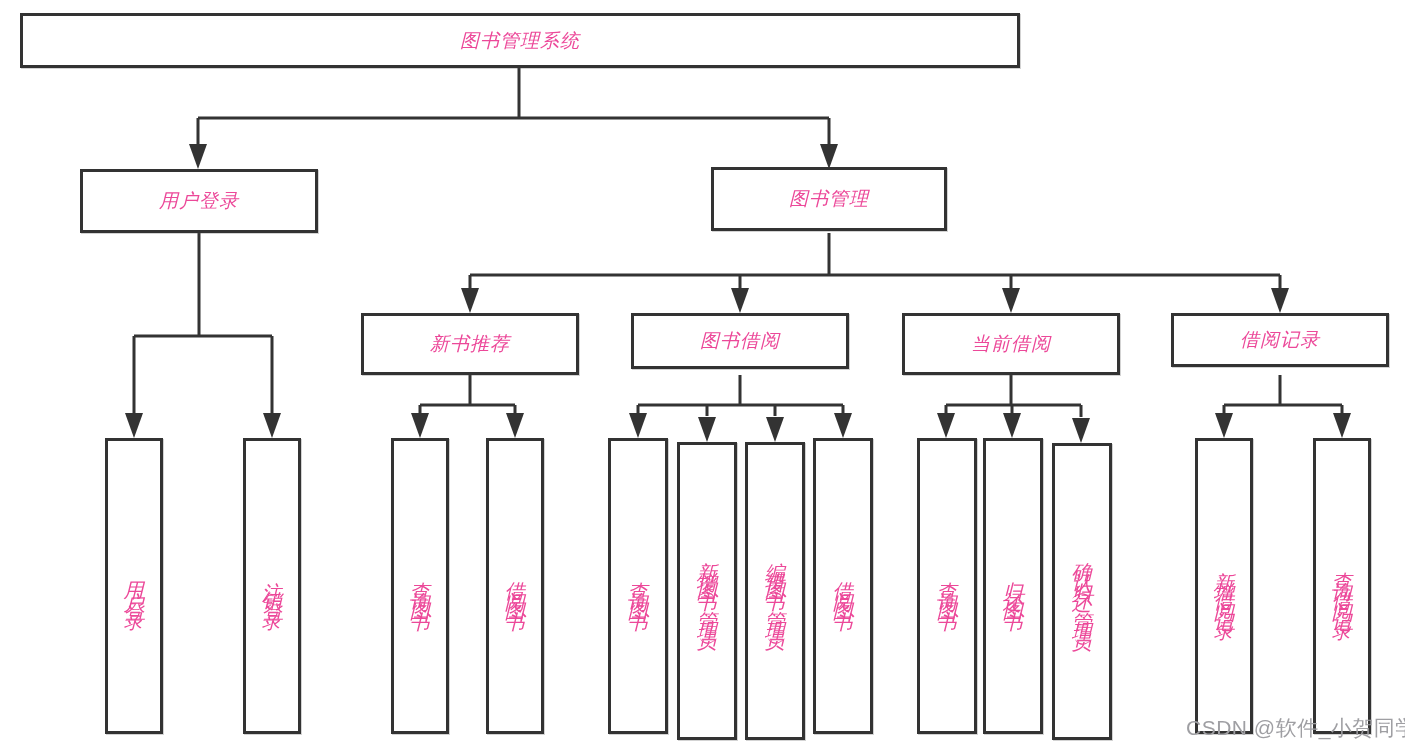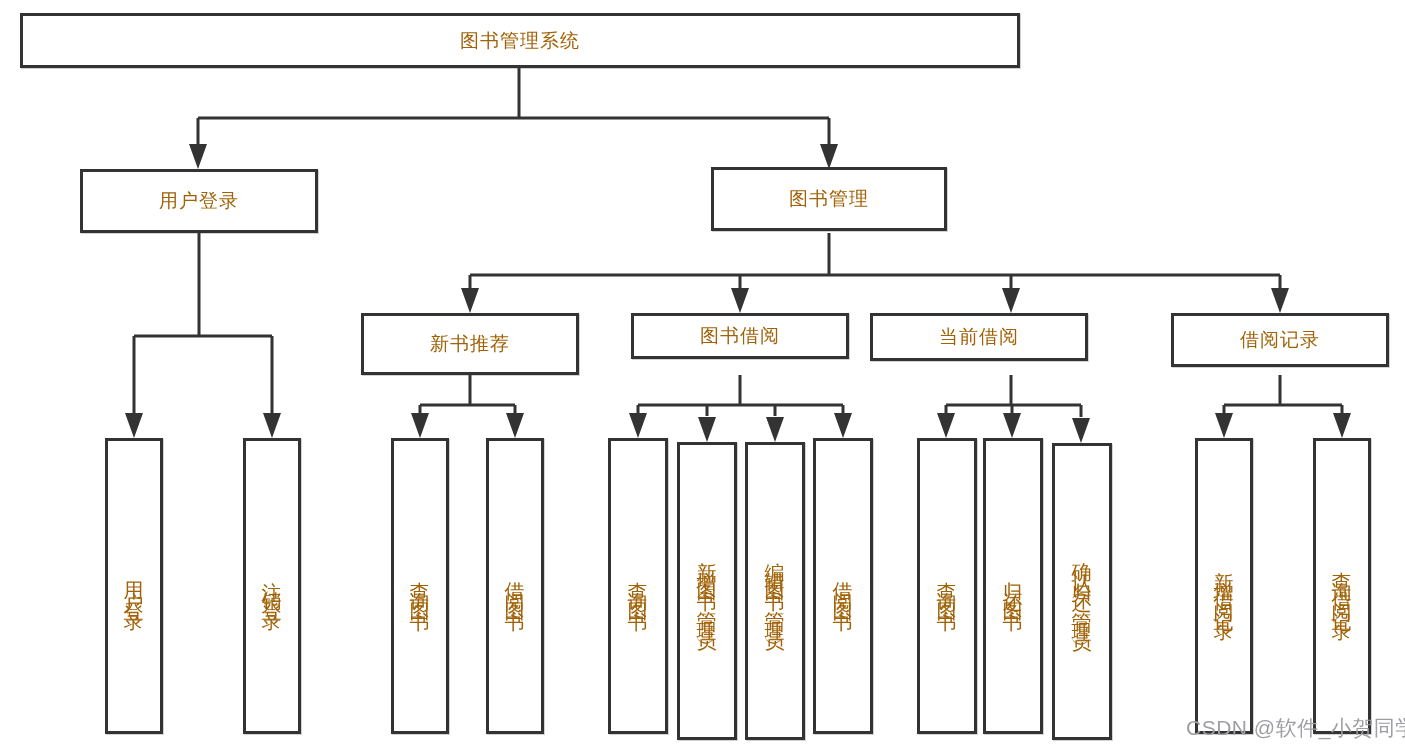--- a/index.html
+++ b/index.html
@@ -6,23 +6,24 @@
   .canvas {
     position:relative; width:1405px; height:747px;
     background:#ffffff; overflow:hidden;
     font-family:"Liberation Sans", sans-serif;
   }
   svg.connectors { position:absolute; left:0; top:0; width:1405px; height:747px; }
   svg.connectors path { stroke:#333333; stroke-width:3; fill:none; }
   svg.connectors polygon { fill:#333333; stroke:none; }
   .hbox, .vbox {
     position:absolute; box-sizing:border-box;
-    border:3px solid #333333; background:#ffffff; color:#a16207;
+    border:3px solid #333333; background:#ffffff; color:#ec4899;
     display:flex; align-items:center; justify-content:center;
     box-shadow:1px 1px 0 rgba(80,80,80,0.25);
+    font-style:italic;
   }
   .hbox { font-size:19px; letter-spacing:1px; }
   .vbox {
     writing-mode:vertical-rl; text-orientation:mixed;
     font-size:20px; letter-spacing:10px; line-height:1;
   }
   .watermark {
     position:absolute; left:1186px; top:714px;
     font-size:21px; color:#9f9fa3; letter-spacing:0.5px;
     white-space:nowrap;
@@ -82,22 +83,22 @@
       <polygon points="1333,413 1351,413 1342,438"></polygon>
     </g>
   </svg>
 
   <div class="hbox" style="left:20px; top:13px; width:1000px; height:55px;">图书管理系统</div>
 
   <div class="hbox" style="left:80px; top:169px; width:238px; height:64px;">用户登录</div>
   <div class="hbox" style="left:711px; top:167px; width:236px; height:64px;">图书管理</div>
 
   <div class="hbox" style="left:361px; top:313px; width:218px; height:62px;">新书推荐</div>
-  <div class="hbox" style="left:631px; top:313px; width:218px; height:46px;">图书借阅</div>
-  <div class="hbox" style="left:870px; top:313px; width:218px; height:48px;">当前借阅</div>
+  <div class="hbox" style="left:631px; top:313px; width:218px; height:56px;">图书借阅</div>
+  <div class="hbox" style="left:902px; top:313px; width:218px; height:62px;">当前借阅</div>
   <div class="hbox" style="left:1171px; top:313px; width:218px; height:54px;">借阅记录</div>
 
   <div class="vbox" style="left:105px; top:438px; width:58px; height:296px;">用户登录</div>
   <div class="vbox" style="left:243px; top:438px; width:58px; height:296px;">注销登录</div>
 
   <div class="vbox" style="left:391px; top:438px; width:58px; height:296px;">查询图书</div>
   <div class="vbox" style="left:486px; top:438px; width:58px; height:296px;">借阅图书</div>
 
   <div class="vbox" style="left:608px; top:438px; width:60px; height:296px;">查询图书</div>
   <div class="vbox" style="left:677px; top:442px; width:60px; height:298px;">新增图书（管理员）</div>

